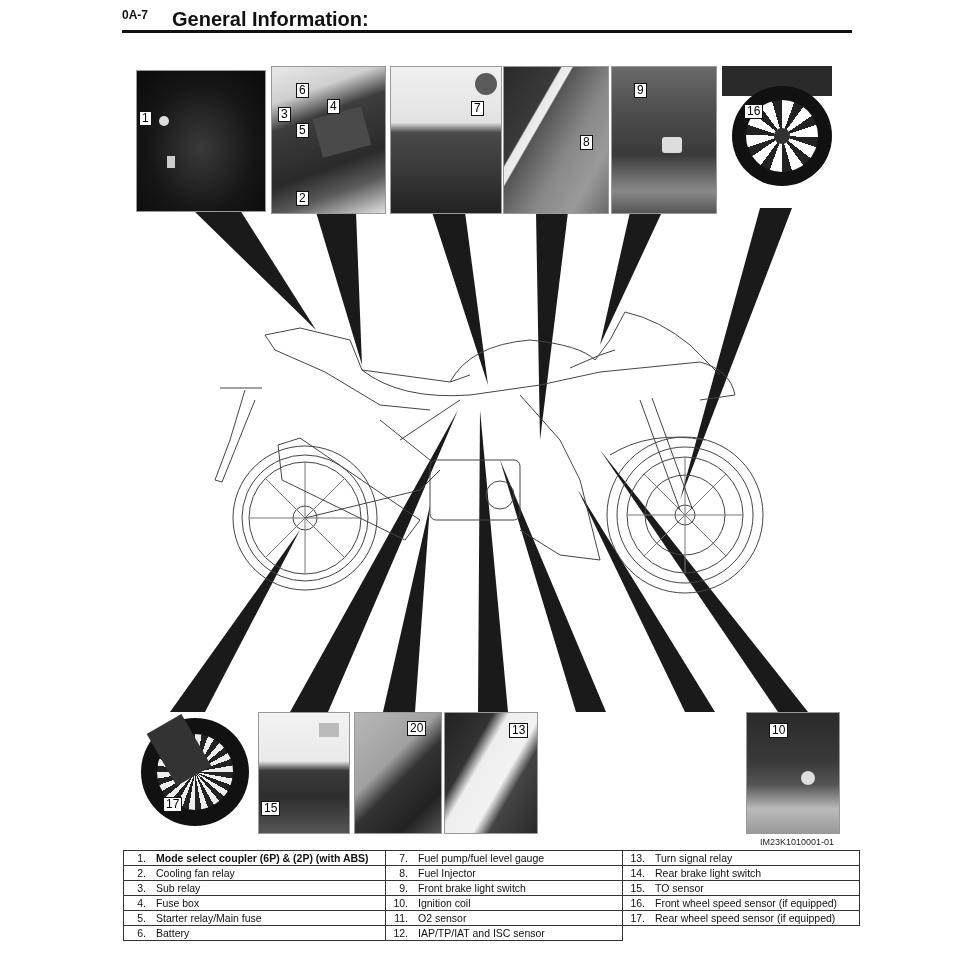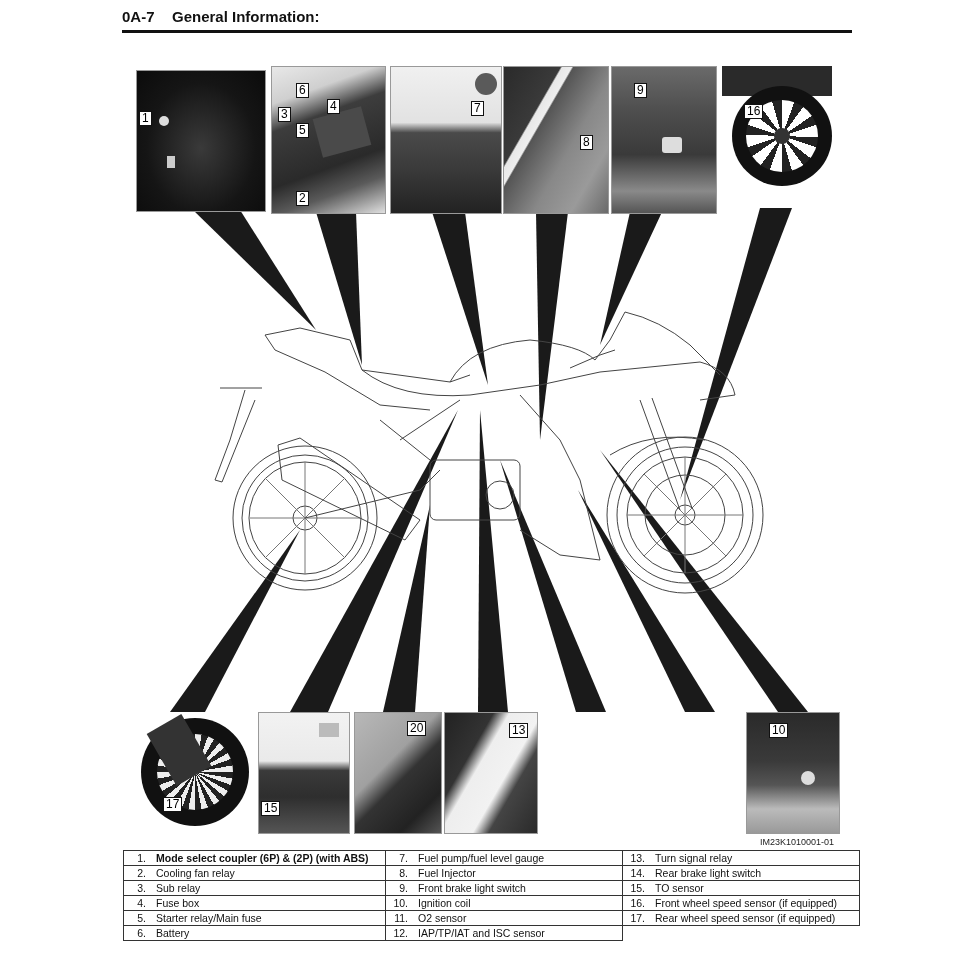--- a/index.html
+++ b/index.html
@@ -1,19 +1,19 @@
 <!DOCTYPE html>
 <html><head>
 <meta charset="utf-8">
 <style>
   html, body { margin: 0; padding: 0; background: #ffffff; }
   body { width: 975px; height: 975px; position: relative; overflow: hidden; font-family: "Liberation Sans", sans-serif; color: #111; }
   .header { position: absolute; left: 122px; top: 8px; width: 730px; height: 22px; border-bottom: 3px solid #111; }
-  .header .pg { font-weight: bold; font-size: 15px; position: absolute; left: 0; top: 0; }
-  .header .ttl { font-weight: bold; font-size: 15px; position: absolute; left: 50px; top: 0; }
+  .header .pg { font-weight: bold; font-size: 12px; position: absolute; left: 0; top: 0; }
+  .header .ttl { font-weight: bold; font-size: 20px; position: absolute; left: 50px; top: 0; }
   .fig { position: absolute; left: 0; top: 0; width: 975px; height: 975px; }
   .photo { position: absolute; overflow: hidden; border: 1px solid #999; }
   .callout { position: absolute; background: #fff; border: 1px solid #111; font-size: 12px; line-height: 13px; padding: 0 2px; color: #000; }
   .figid { position: absolute; left: 760px; top: 837px; font-size: 9px; color: #222; }
   table.legend { position: absolute; left: 123px; top: 850px; border-collapse: collapse; font-size: 10.5px; }
   table.legend td { border: 1px solid #333; height: 14px; padding: 0 4px; white-space: nowrap; }
   table.legend td.num { text-align: right; border-right: none; width: 18px; padding-right: 6px; }
   table.legend td.txt { border-left: none; }
   .c1n { width: 22px; } .c1t { width: 225px; font-weight: bold; }
   .c2n { width: 22px; } .c2t { width: 200px; }

